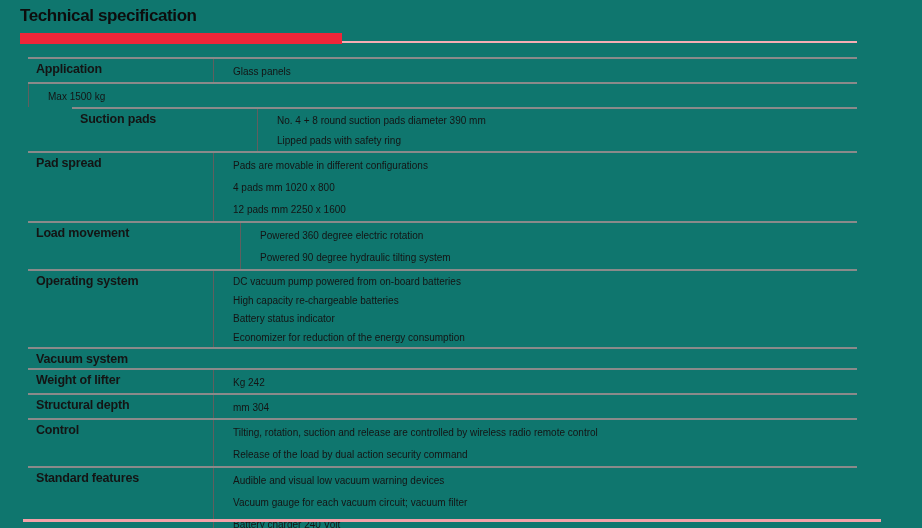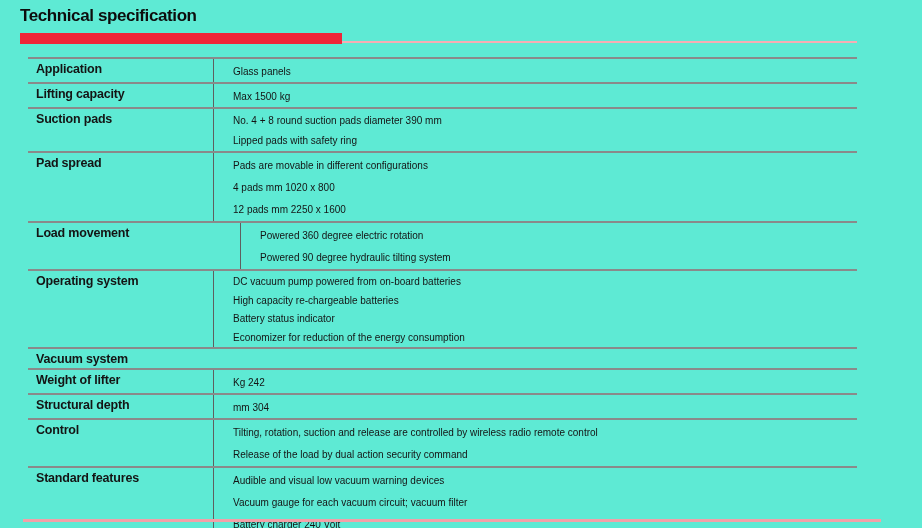--- a/index.html
+++ b/index.html
@@ -1,20 +1,20 @@
 <!DOCTYPE html>
 <html style="--accent-red: #ef2639; --accent-pink: #f6aeb4; --accent-pink-strong: #f4a0a8; --rule-gray: #8a8a8a;"><head>
 <meta charset="utf-8">
 <style>
   html,body { margin: 0; padding: 0; background: #ffffff; }
   .canvas {
     position: relative;
     width: 922px;
     height: 528px;
-    background: #5eead4;
+    background: #0f766e;
     overflow: hidden;
     font-family: "Liberation Sans", sans-serif;
     color: #141414;
   }
   .title {
     position: absolute;
     left: 20px;
     top: 6px;
     font-size: 17px;
     font-weight: bold;
@@ -76,21 +76,21 @@
     padding: 2px 4px 0 19px;
     font-size: 10px;
   }
   .spec-value-line {
     line-height: 21px;
     white-space: nowrap;
   }
   
   .spec-row:nth-child(1)  { min-height: 20px; }
   .spec-row:nth-child(2)  { min-height: 20px; }
-  .spec-row:nth-child(3)  { min-height: 40px; }
+  .spec-row:nth-child(3)  { min-height: 40px; margin-left: 44px; }
   .spec-row:nth-child(3)  .spec-value-line { line-height: 20px; }
   .spec-row:nth-child(4)  { min-height: 70px; }
   .spec-row:nth-child(4)  .spec-value-line { line-height: 22px; }
   .spec-row:nth-child(5)  { min-height: 40px; gap: 27px; }
   .spec-row:nth-child(5)  .spec-value-line { line-height: 22px; }
   .spec-row:nth-child(6)  { min-height: 75px; }
   .spec-row:nth-child(6)  .spec-value-line { line-height: 18.5px; }
   .spec-row:nth-child(7)  { min-height: 20px; }
   .spec-row:nth-child(8)  { min-height: 19px; }
   .spec-row:nth-child(9)  { min-height: 20px; }
@@ -107,21 +107,20 @@
   <div class="accent-bar"></div>
   <div class="accent-underline"></div>
   <div class="spec-table">
       <div class="spec-row">
     <div class="spec-label-cell">Application</div>
     <div class="spec-value-cell">
           <div class="spec-value-line">Glass panels</div>
         </div>
   </div>
       <div class="spec-row">
-    <div class="spec-label-cell">Lifting capacity</div>
     <div class="spec-value-cell">
           <div class="spec-value-line">Max 1500 kg</div>
         </div>
   </div>
       <div class="spec-row">
     <div class="spec-label-cell">Suction pads</div>
     <div class="spec-value-cell">
           <div class="spec-value-line">No. 4 + 8 round suction pads diameter 390 mm</div>
           <div class="spec-value-line">Lipped pads with safety ring</div>
         </div>

